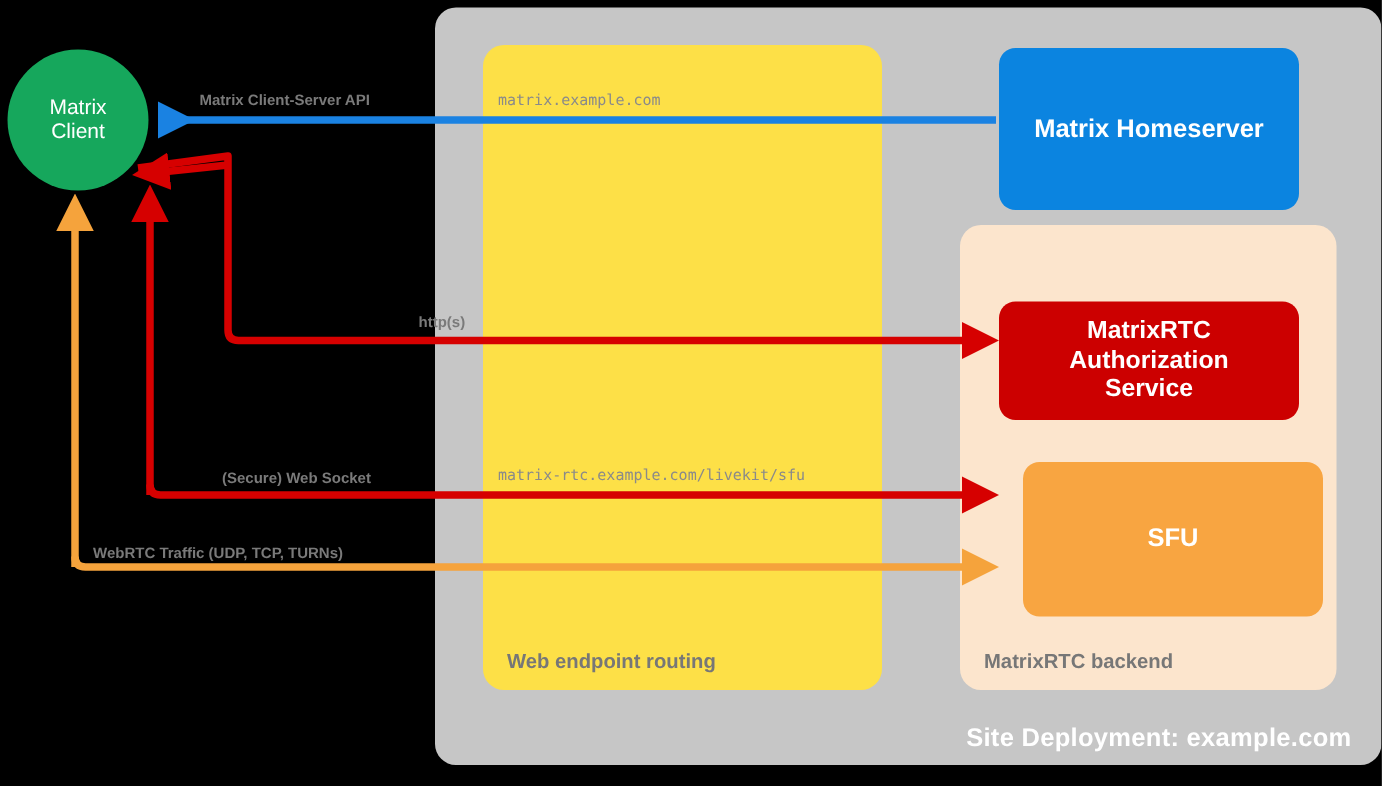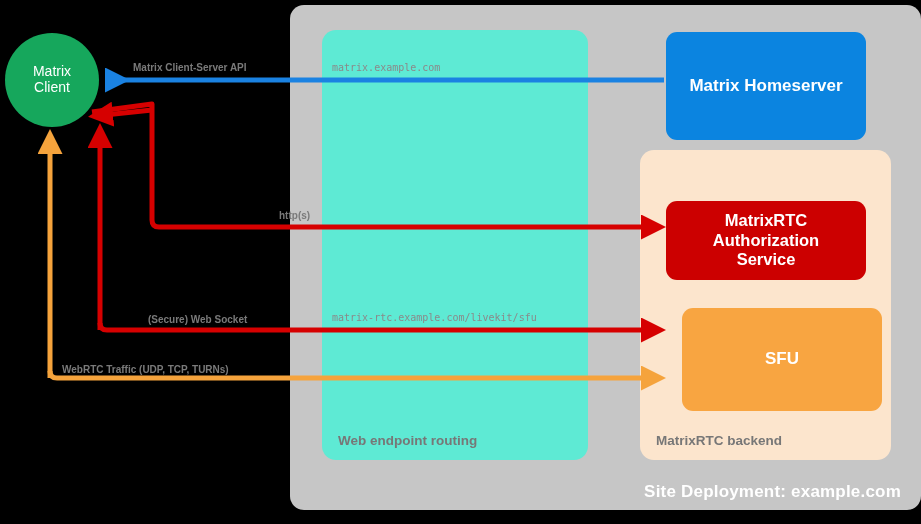--- a/index.html
+++ b/index.html
@@ -36,21 +36,21 @@
     letter-spacing: 0.2px;
     white-space: nowrap;
   }
 
   .web-routing {
     position: absolute;
     left: 322px;
     top: 30px;
     width: 266px;
     height: 430px;
-    background: #5eead4;
+    background: #fde047;
     border-radius: 14px;
   }
   .web-routing-label {
     position: absolute;
     left: 16px;
     bottom: 12px;
     color: #777777;
     font-size: 13.5px;
     font-weight: bold;
     white-space: nowrap;

